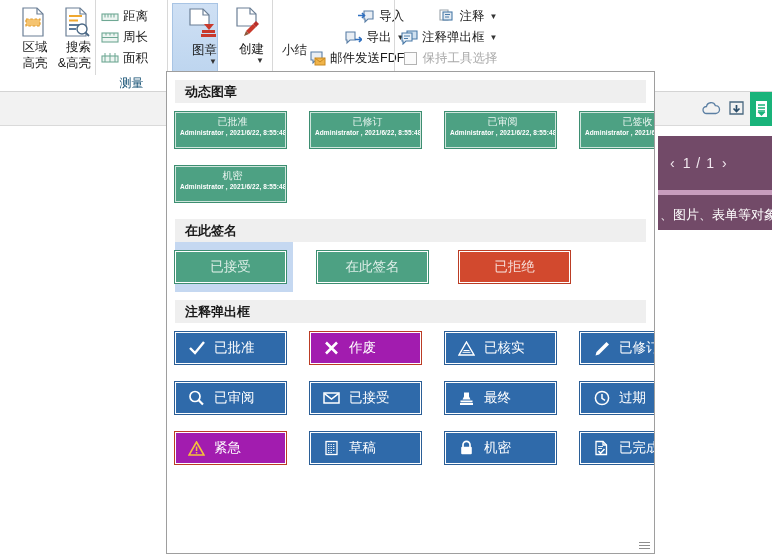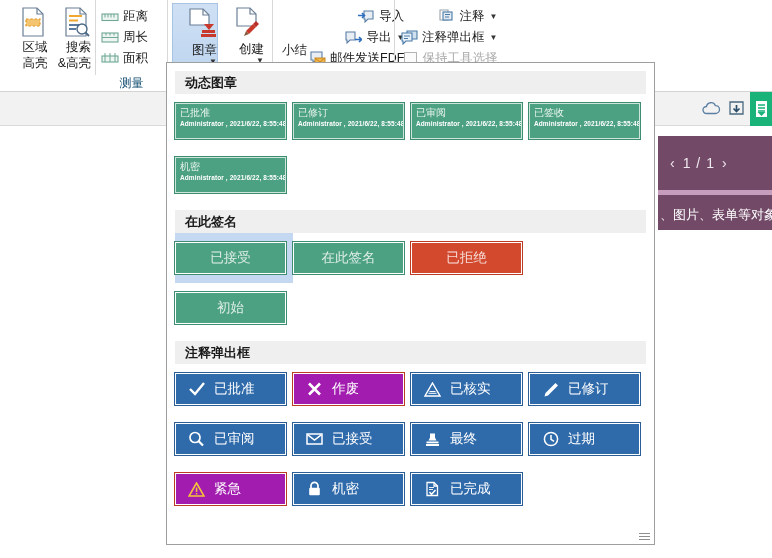--- a/index.html
+++ b/index.html
@@ -152,27 +152,28 @@
     font-size: 13px;
     color: #ffffff;
     padding: 11px 16px 0 2px;
     white-space: nowrap;
     overflow: hidden;
   }
 
   
   .stamp-panel {
     position: absolute;
-    left: 166px; top: 62px;
+    left: 166px; top: 71px;
     width: 489px;
     height: 483px;
     background: #ffffff;
     border: 1px solid #9e9e9e;
     box-sizing: border-box;
     overflow: hidden;
+    text-align: center;
   }
   .panel-scroll {
     position: absolute;
     left: 0; top: 0;
     width: 487px;
     height: 481px;
     overflow: hidden;
   }
   .section-head {
     margin: 0px 8px 0 8px;
@@ -182,20 +183,21 @@
     align-items: center;
     padding-left: 10px;
     font-size: 13px;
     font-weight: bold;
     color: #1a1a1a;
     box-sizing: border-box;
   }
   .stamp-row {
     display: flex;
     padding-left: 8px;
+    gap: 24px;
   }
   .stamp-cell {
     width: 118px;
     padding: 9px 0 9px 0;
     display: flex;
     justify-content: flex-start;
     box-sizing: border-box;
     cursor: default;
   }
   .stamp-cell.selected { background: #c5d8f1; }
@@ -543,27 +545,20 @@
             <span>在此签名</span>
           </div>
         </div>
         <div class="stamp-cell">
           <div class="sign-stamp red">
             <span>已拒绝</span>
           </div>
         </div>
       </div>
 
-      <div class="stamp-row">
-        <div class="stamp-cell">
-          <div class="sign-stamp">
-            <span>初始</span>
-          </div>
-        </div>
-      </div>
 
       <div class="spacer8"></div>
       <div class="section-head">注释弹出框</div>
 
       <div class="stamp-row">
         <div class="stamp-cell">
           <div class="std-stamp">
             <span class="sico">
               <svg width="16" height="14" viewBox="0 0 16 14">
                   <path d="M1 7 l5 5 l9 -11" fill="none" stroke="#ffffff" stroke-width="2.4"></path>
@@ -658,20 +653,31 @@
         <div class="stamp-cell">
           <div class="std-stamp red">
             <span class="sico">
               <svg width="17" height="15" viewBox="0 0 17 15">
                 <path d="M8.5 1 l7.5 13 h-15 z" fill="none" stroke="#f4c33a" stroke-width="1.6"></path>
                 <rect x="7.8" y="5.5" width="1.5" height="4.5" fill="#f4c33a"></rect>
                 <rect x="7.8" y="11" width="1.5" height="1.5" fill="#f4c33a"></rect>
               </svg>
             </span>
             <span class="stext">紧急</span>
+          </div>
+        </div>
+        <div class="stamp-cell">
+          <div class="std-stamp">
+            <span class="sico">
+              <svg width="15" height="16" viewBox="0 0 15 16">
+                <rect x="2" y="1.5" width="11" height="13" fill="none" stroke="#ffffff" stroke-width="1.3"></rect>
+                <path d="M4 4.5 h7 M4 6.5 h7 M4 8.5 h7 M4 10.5 h7 M4 12.5 h5" stroke="#ffffff" stroke-width="0.9" stroke-dasharray="1.4,1.1"></path>
+              </svg>
+            </span>
+            <span class="stext">草稿</span>
           </div>
         </div>
         <div class="stamp-cell">
           <div class="std-stamp">
             <span class="sico">
               <svg width="15" height="16" viewBox="0 0 15 16">
                 <path d="M4 7 v-2.2 a3.5 3.5 0 0 1 7 0 v2.2" fill="none" stroke="#ffffff" stroke-width="1.7"></path>
                 <rect x="2.2" y="6.8" width="10.6" height="7.4" rx="1" fill="#ffffff"></rect>
               </svg>
             </span>

